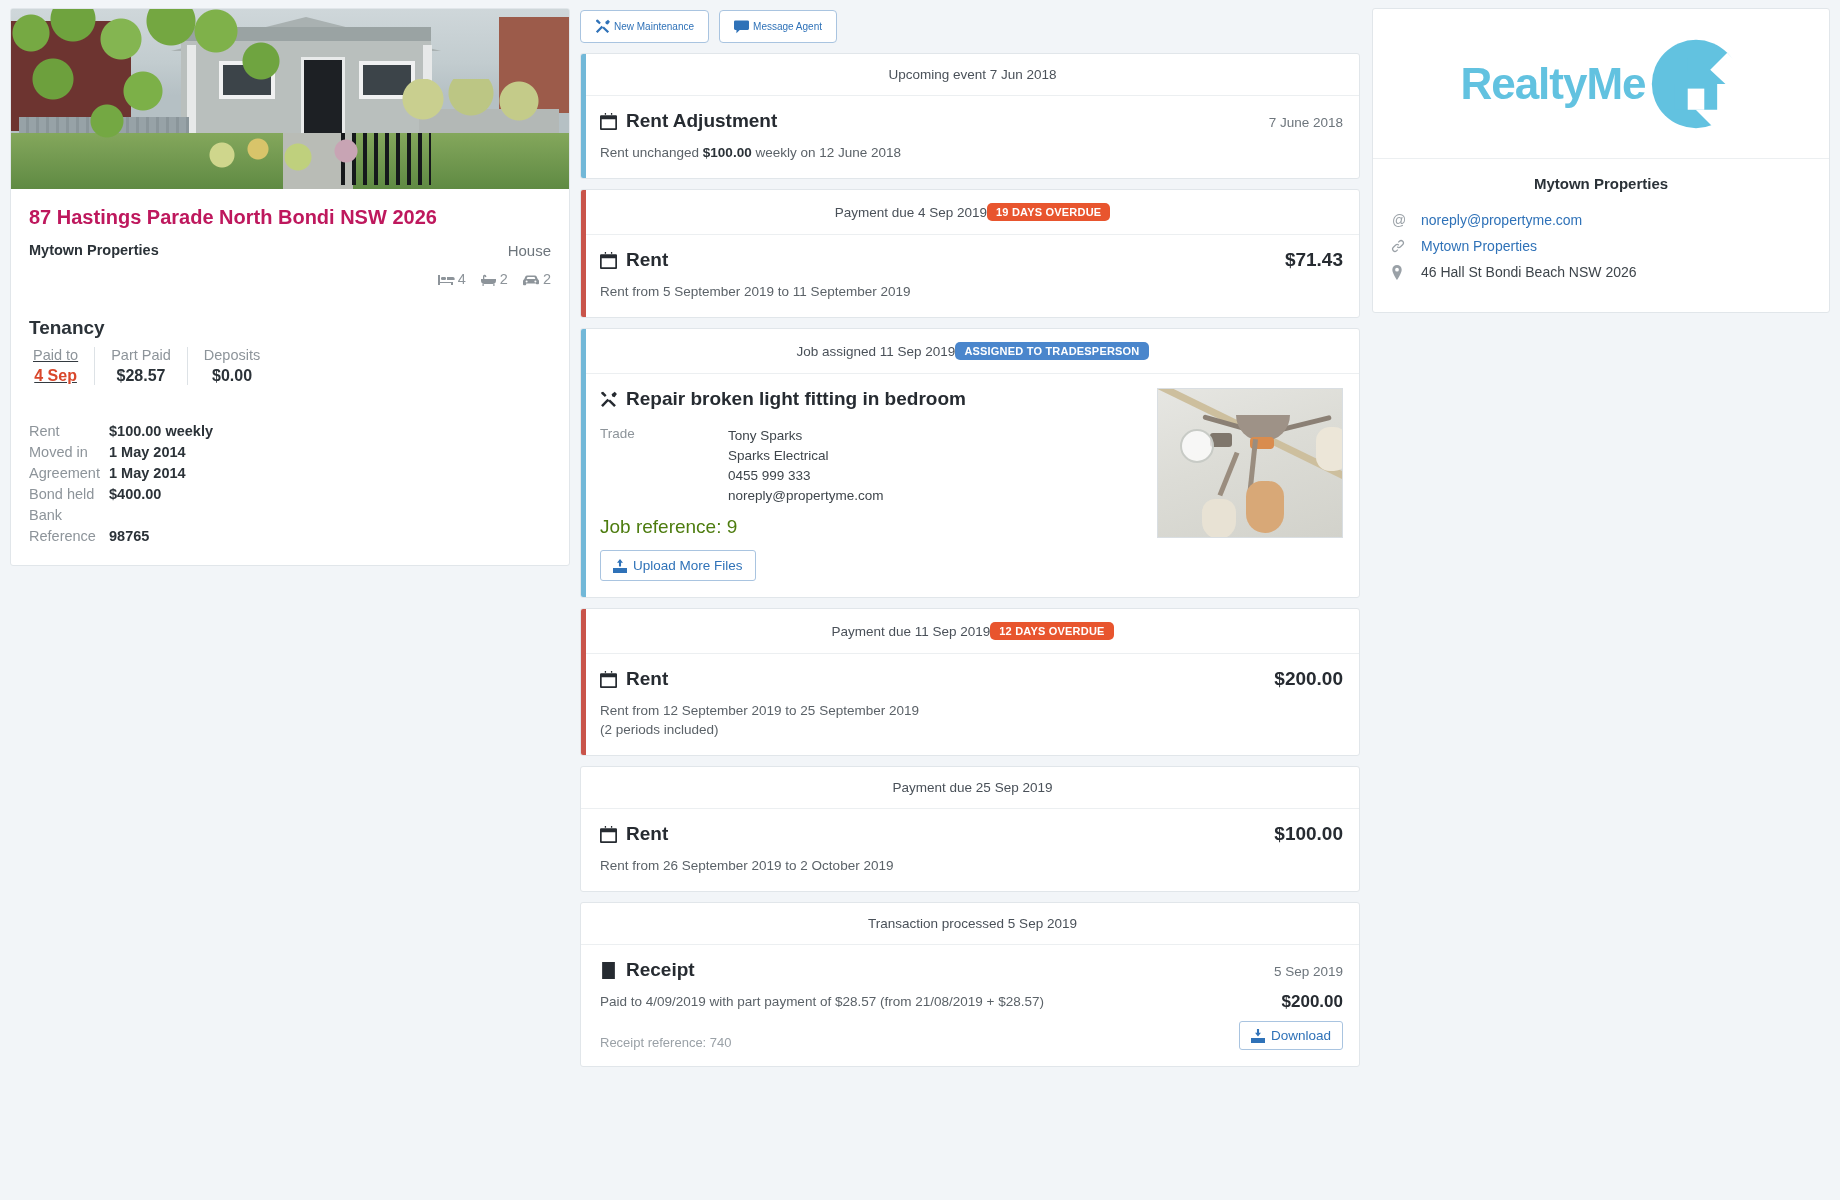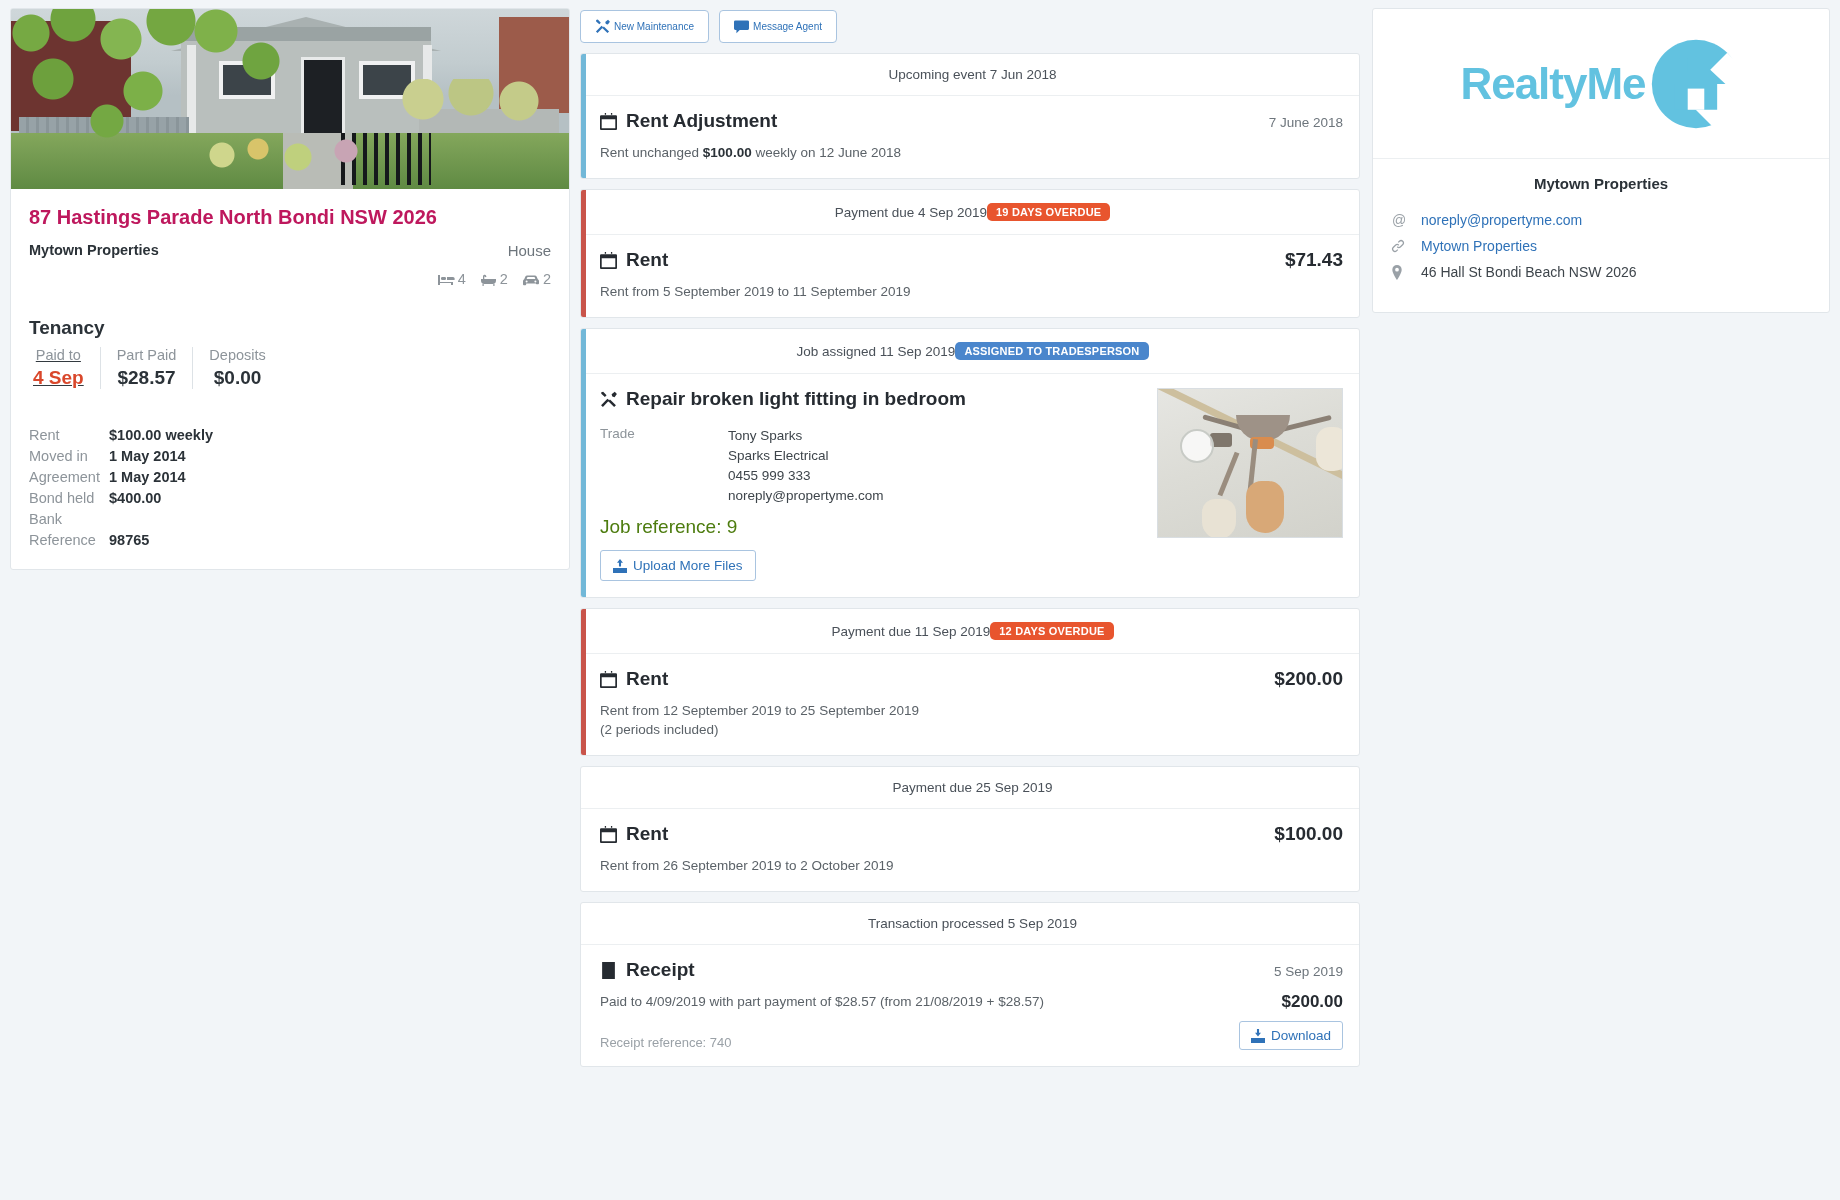--- a/index.html
+++ b/index.html
@@ -94,21 +94,21 @@
   .prop-type { font-size:15px; color:#6d757c; }
   .prop-features { margin-top:12px; font-size:14.5px; color:#8d949a; text-align:right; white-space:nowrap; }
   .prop-features .fi { display:inline-block; vertical-align:-2px; margin:0 3px 0 10px; }
 
   .tenancy-h { font-size:19px; font-weight:700; margin:30px 0 8px 0; color:#2b3238; }
   .stats { display:flex; }
   .stat { padding:0 16px; text-align:center; border-right:1px solid #dde2e6; }
   .stat:first-child { padding-left:4px;text-decoration:underline; }
   .stat:last-child { border-right:none; }
   .stat-label { font-size:14.5px; color:#8d949a; margin-bottom:4px; }
-  .stat-val { font-size:19px; font-weight:700; color:#2b3238; }
+  .stat-val { font-size:16px; font-weight:700; color:#2b3238; }
   .stat-val.red { color:#d9472b; }
 
   .details { margin-top:36px; }
   .d-row { display:flex; font-size:14.5px; line-height:21px; margin-bottom:0; }
   .d-key { width:80px; color:#8d949a; }
   .d-val { font-weight:700; color:#2b3238; }
 
   
   .mid-col { flex: 0 0 790px; width:790px; padding: 10px 0 0 10px; }
   .toolbar { display:flex; gap:10px; margin-bottom:10px; }

